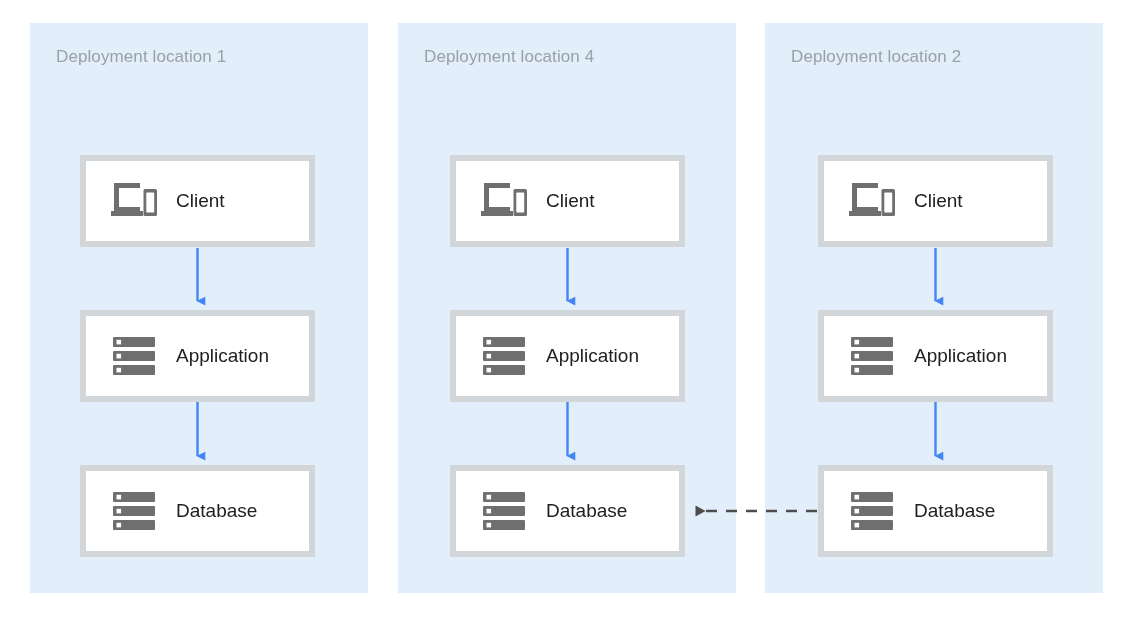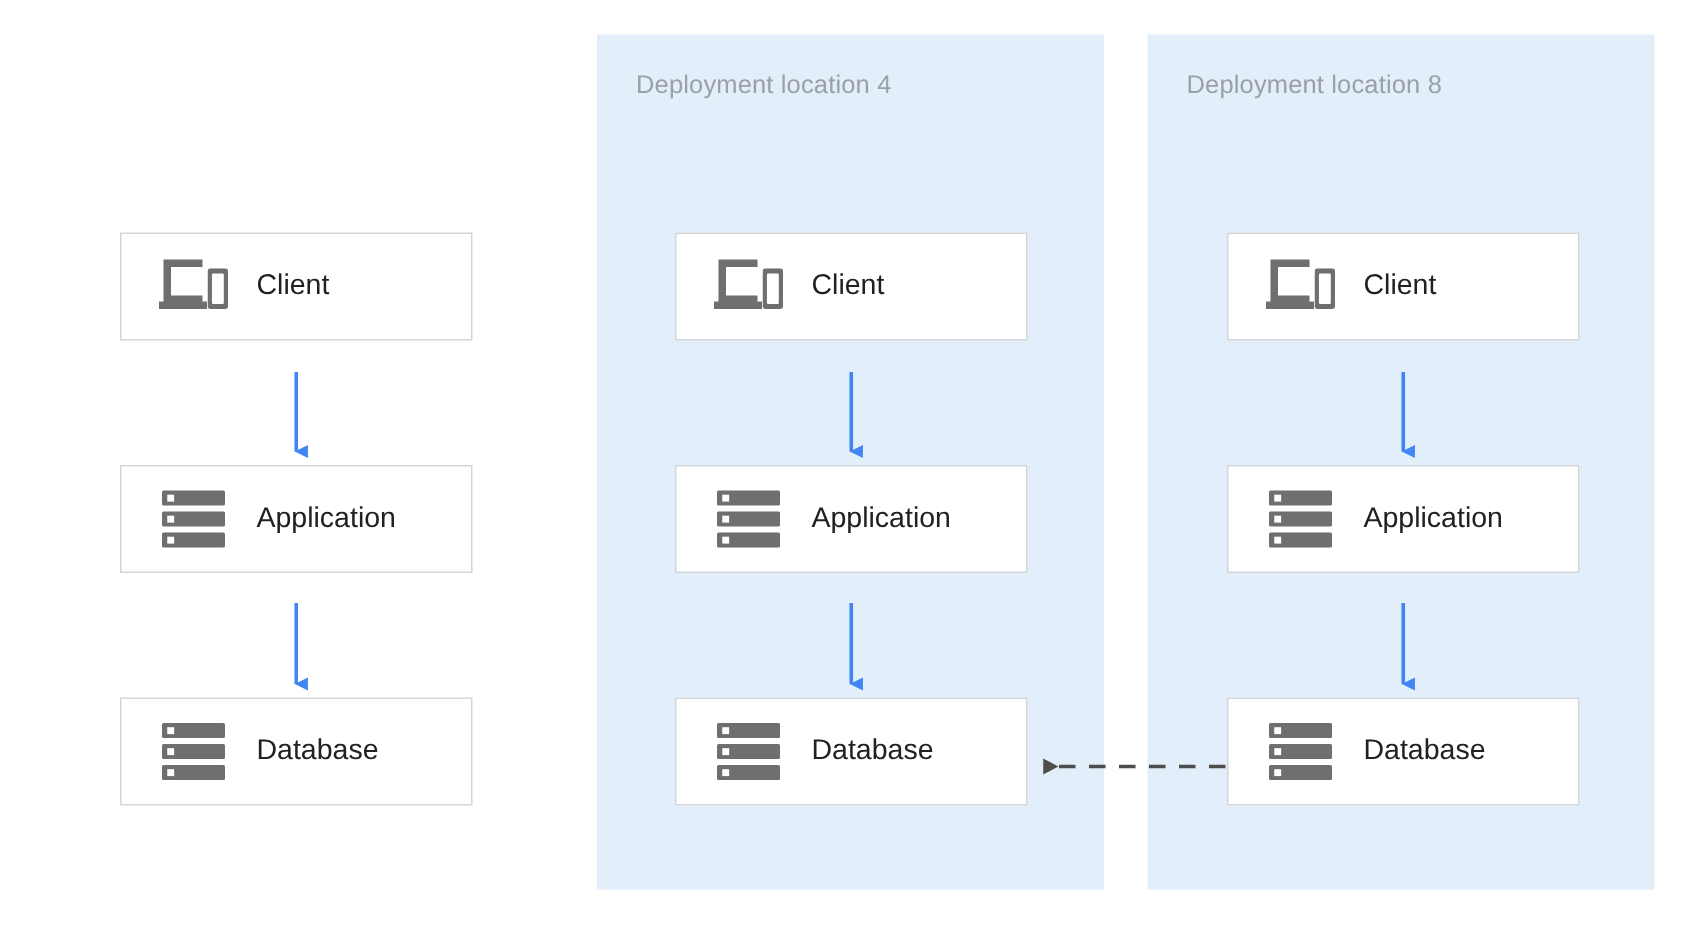--- a/index.html
+++ b/index.html
@@ -31,25 +31,25 @@
     top: 24px;
     font-size: 17px;
     color: #9aa0a6;
     font-family: "Liberation Sans", sans-serif;
     white-space: nowrap;
     letter-spacing: 0.1px;
   }
   .node {
     position: absolute;
     background: #ffffff;
-    border: 1px solid #0ea5e9;
+    border: 6px solid #0ea5e9;
     box-sizing: border-box;
     display: flex;
     align-items: center;
-    height: 72px;
+    height: 92px;
   }
   .node-icon {
     width: 52px;
     height: 52px;
     margin-left: 22px;
     flex: 0 0 52px;
     display: flex;
     align-items: center;
     justify-content: center;
   }
@@ -70,25 +70,28 @@
   }
   .icon-svg {
     display: block;
   }
 </style>
 </head>
 <body>
 
 <div class="canvas">
 
+  <div class="zone" id="zone-1-bg" style="left: 30px; width: 338px; background: rgb(227, 238, 251);">
+    <div class="zone-title" style="color: rgb(154, 160, 166);">Deployment location 1</div>
+  </div>
   <div class="zone" id="zone-2-bg" style="left: 398px; width: 338px; background: rgb(227, 238, 251);">
     <div class="zone-title" style="color: rgb(154, 160, 166);">Deployment location 4</div>
   </div>
   <div class="zone" id="zone-3-bg" style="left: 765px; width: 338px; background: rgb(227, 238, 251);">
-    <div class="zone-title" style="color: rgb(154, 160, 166);">Deployment location 8</div>
+    <div class="zone-title" style="color: rgb(154, 160, 166);">Deployment location 2</div>
   </div>
 
   <svg class="arrow-layer" viewBox="0 0 1134 628" xmlns="http://www.w3.org/2000/svg">
     <defs>
       <marker id="bluehead" markerWidth="10" markerHeight="10" refX="4.6" refY="8.4" orient="auto" markerUnits="userSpaceOnUse">
         <path d="M0.3,0.6 L9.0,0.6 L4.65,9.4 Z" fill="#4285f4"></path>
       </marker>
       <marker id="grayhead" markerWidth="11" markerHeight="12" refX="10" refY="6" orient="auto" markerUnits="userSpaceOnUse">
         <path d="M10.5,0.6 L10.5,11.4 L0.4,6 Z" fill="#4d4d4d"></path>
       </marker>

